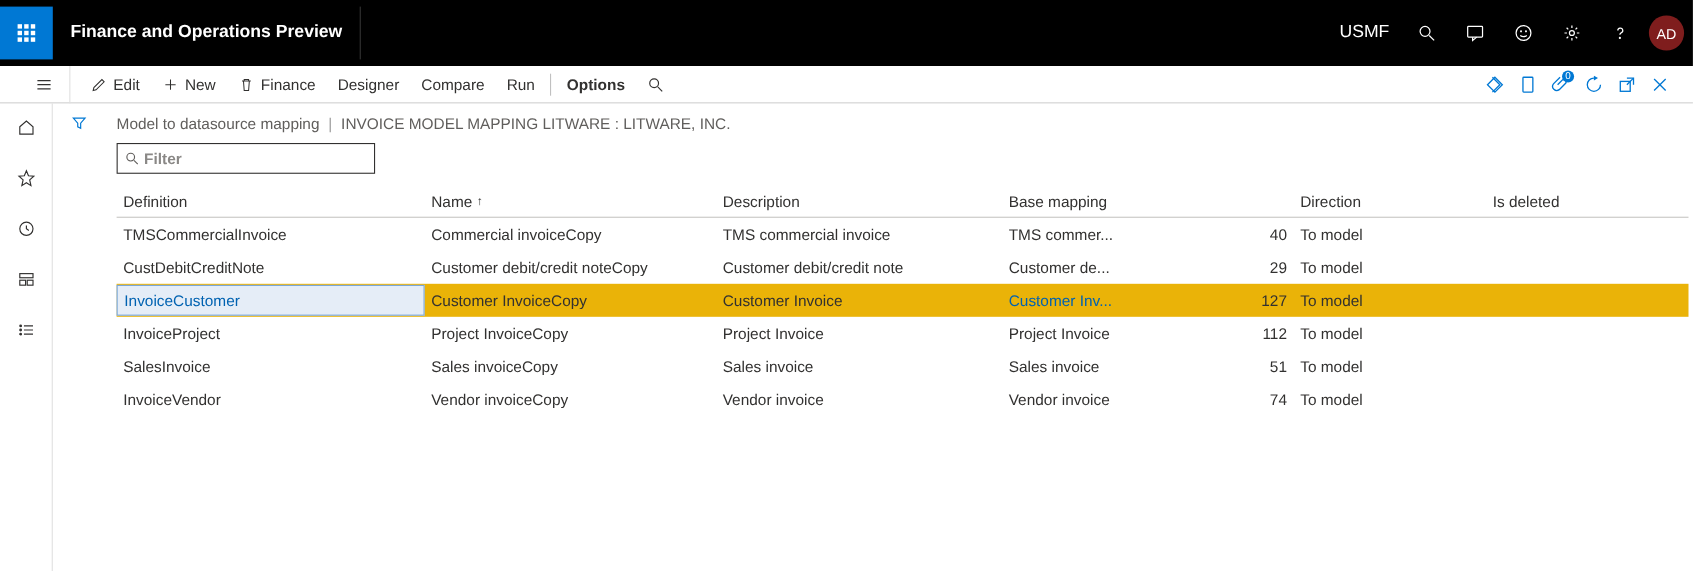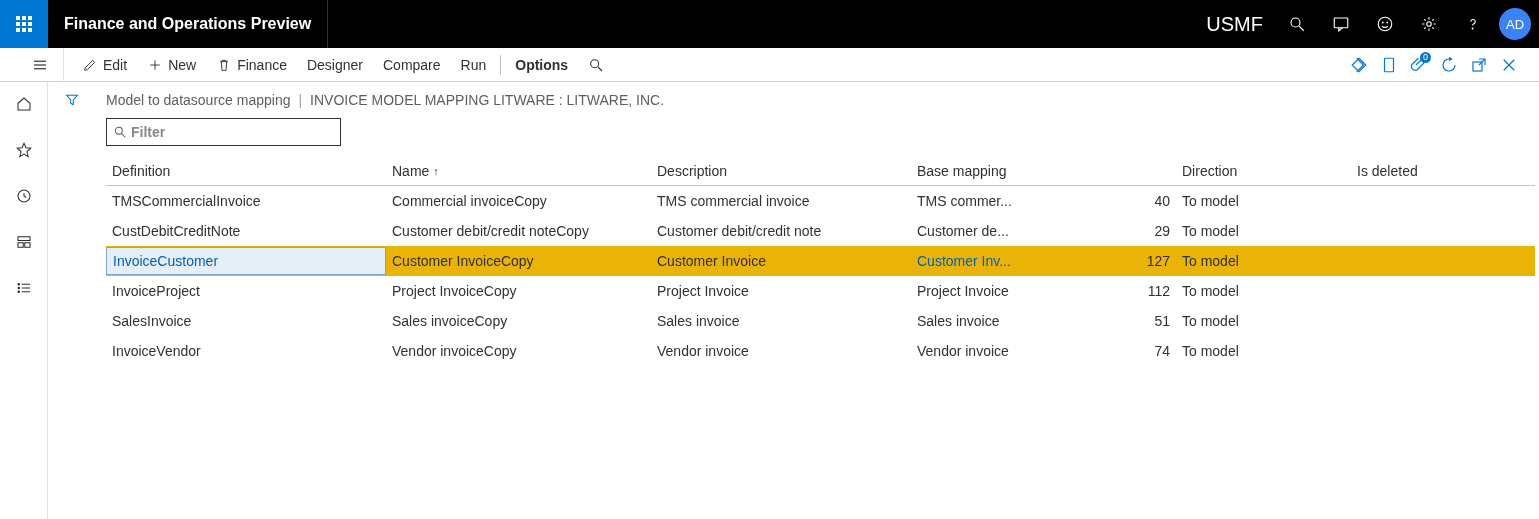--- a/index.html
+++ b/index.html
@@ -1,29 +1,29 @@
 <!DOCTYPE html>
 <html><head>
 <meta charset="utf-8">
 <style>
 * { box-sizing: border-box; margin: 0; padding: 0; font-family: 'Segoe UI', Tahoma, sans-serif; }
 body { width: 1539px; height: 519px; overflow: hidden; background: #fff; }
 
 
-.topbar { display: flex; align-items: center; height: 48px; background: #000; color: #fff; }
+.topbar { display: flex; align-items: center; height: 60px; background: #000; color: #fff; }
 .app-launcher { width: 48px; height: 48px; background: #0078d4; display: flex; align-items: center; justify-content: center; cursor: pointer; }
 .waffle { display: grid; grid-template-columns: repeat(3, 4px); grid-template-rows: repeat(3, 4px); gap: 2px; }
 .waffle span { width: 4px; height: 4px; background: #fff; }
 .app-title { font-size: 16px; font-weight: 600; padding: 0 16px; height: 48px; display: flex; align-items: center; border-right: 1px solid #333; }
 .topbar-spacer { flex: 1; }
 .topbar-right { display: flex; align-items: center; height: 48px; }
-.company-code { font-size: 20px; padding: 0 12px; }
+.company-code { font-size: 16px; padding: 0 12px; }
 .topbar-icon { width: 44px; height: 48px; display: flex; align-items: center; justify-content: center; cursor: pointer; color: #fff; }
 .topbar-icon svg { width: 18px; height: 18px; stroke: #fff; fill: none; stroke-width: 1.5; }
-.avatar { width: 32px; height: 32px; border-radius: 50%; background: #3b82f6; display: flex; align-items: center; justify-content: center; font-size: 13px; margin: 0 8px 0 4px; cursor: pointer; color:#fff; }
+.avatar { width: 32px; height: 32px; border-radius: 50%; background: #7f1d1d; display: flex; align-items: center; justify-content: center; font-size: 13px; margin: 0 8px 0 4px; cursor: pointer; color:#fff; }
 
 
 .workrow { display: flex; height: 34px; border-bottom: 1px solid #d0d0d0; padding-left: 16px; }
 .left-hamburger { width: 48px; height: 34px; display: flex; align-items: center; justify-content: center; border-right: 1px solid #e0e0e0; cursor: pointer; }
 .left-hamburger svg { width: 18px; height: 18px; stroke: #323130; fill: none; stroke-width: 1.6; }
 
 .toolbar { flex: 1; display: flex; align-items: center; padding: 0 8px; font-size: 14px; color: #323130; }
 .toolbar-item { display: flex; align-items: center; padding: 0 10px; height: 34px; cursor: pointer; }
 .toolbar-item svg { width: 16px; height: 16px; margin-right: 5px; stroke: #323130; fill: none; stroke-width: 1.4; }
 .toolbar-item.bold { font-weight: 600; }

